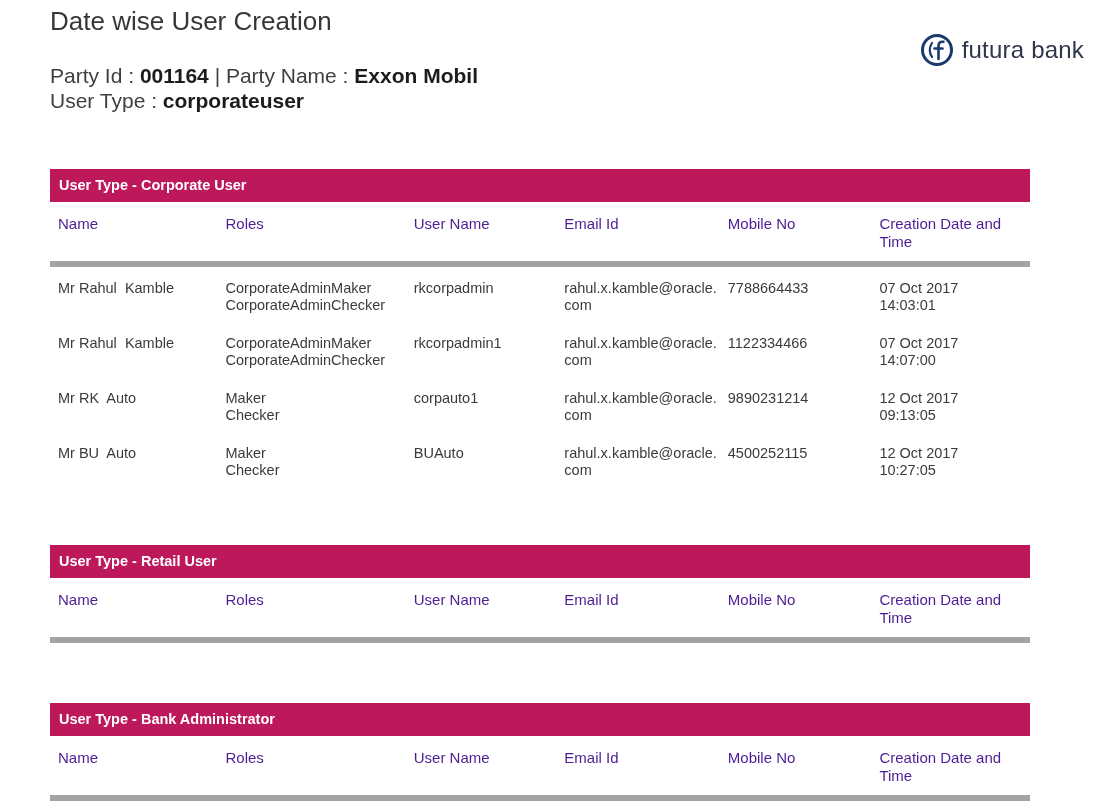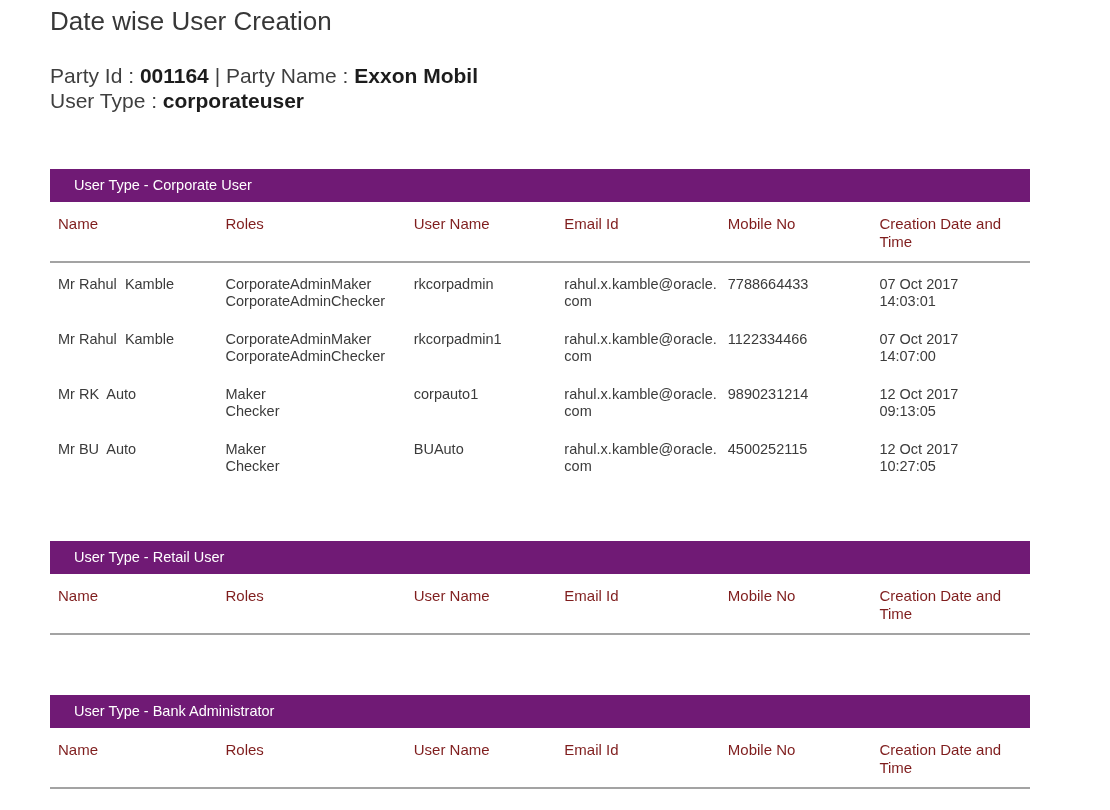--- a/index.html
+++ b/index.html
@@ -42,34 +42,34 @@
     letter-spacing: 0.2px;
   }
   
   .table-block { width: 980px; }
   .table-block.first { margin-top: 56px; }
   .table-block.second { margin-top: 58px; }
   .table-block.third { margin-top: 60px; }
   .table-title-bar {
     height: 33px;
     line-height: 33px;
-    background: #701a75;
+    background: #be185d;
     color: #ffffff;
     font-size: 14.5px;
-    font-weight: normal;
-    padding-left: 24px;
+    font-weight: bold;
+    padding-left: 9px;
   }
   .thead {
     display: flex;
     align-items: flex-start;
     padding: 13px 0 10px 0;
-    border-bottom: 2px solid #a3a3a3;
+    border-bottom: 6px solid #a3a3a3;
     font-size: 15px;
     line-height: 18px;
-    color: #7f1d1d;
+    color: #4c1d95;
     min-height: 55px;
   }
   .trow {
     display: flex;
     align-items: flex-start;
     padding: 13px 0 8px 0;
     font-size: 14.5px;
     line-height: 17px;
     color: #3b3b3b;
     min-height: 55px;
@@ -88,20 +88,31 @@
 <div class="page">
 
   <div class="report-header">
     <h1 class="report-title">Date wise User Creation</h1>
 
     <div class="info-line"><span>Party Id : </span><b>001164</b><span> | </span><span>Party Name : </span><b>Exxon Mobil</b></div>
 
 
     <div class="info-line"><span>User Type : </span><b>corporateuser</b></div>
 
+    <div class="brand">
+      <span class="brand-icon">
+        <svg width="36" height="36" viewBox="0 0 36 36" fill="none">
+          <circle cx="18" cy="18" r="14.5" stroke="#1b3a6b" stroke-width="3"></circle>
+          <path d="M13 11 Q8.5 18 13 25" stroke="#1b3a6b" stroke-width="2.2" stroke-linecap="round" fill="none"></path>
+          <path d="M19.5 27 V14 Q19.5 9 24.5 9.8" stroke="#1b3a6b" stroke-width="2.6" stroke-linecap="round" fill="none"></path>
+          <path d="M15.5 16.5 H23.5" stroke="#1b3a6b" stroke-width="2.6" stroke-linecap="round"></path>
+        </svg>
+      </span>
+      <span class="brand-name">futura bank</span>
+    </div>
   </div>
 
   <section class="table-block first">
     <div class="table-title-bar">
       <span>User Type - Corporate User</span>
     </div>
     <div class="thead">
       <div class="cell col-name">Name</div>
       <div class="cell col-roles">Roles</div>
       <div class="cell col-username">User Name</div>

